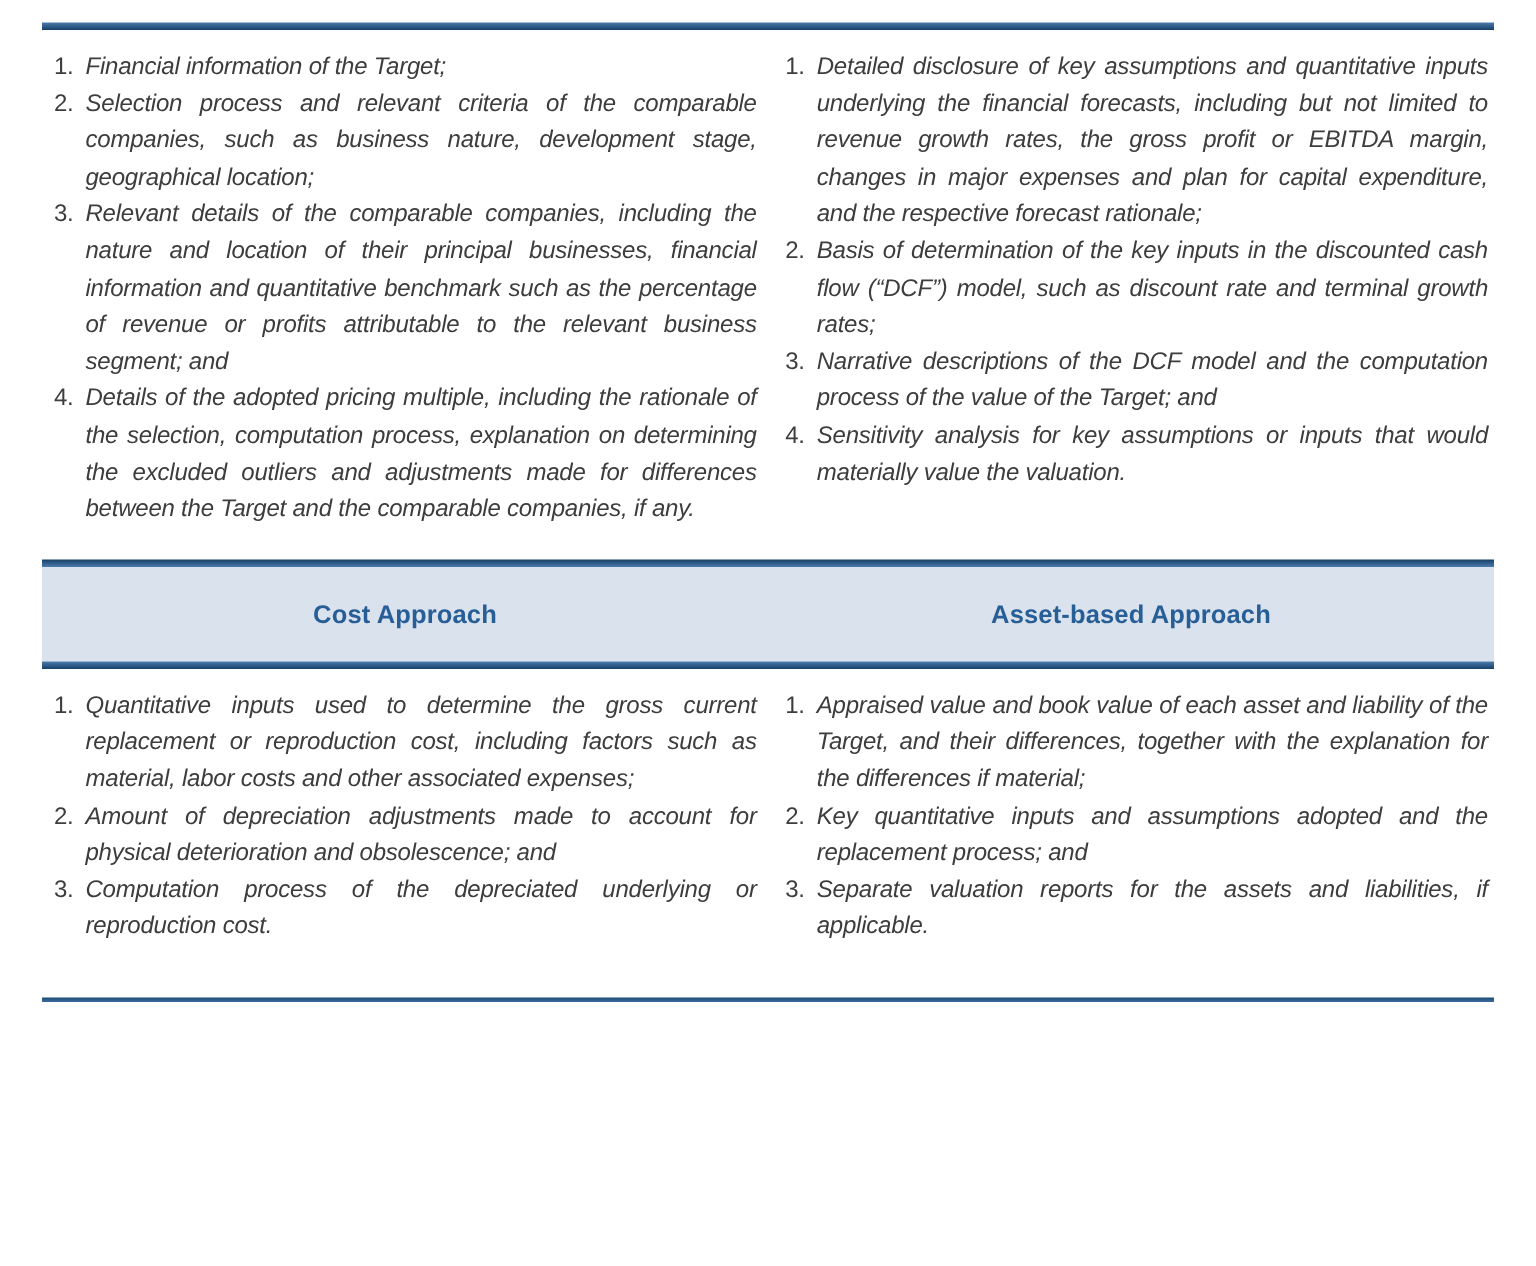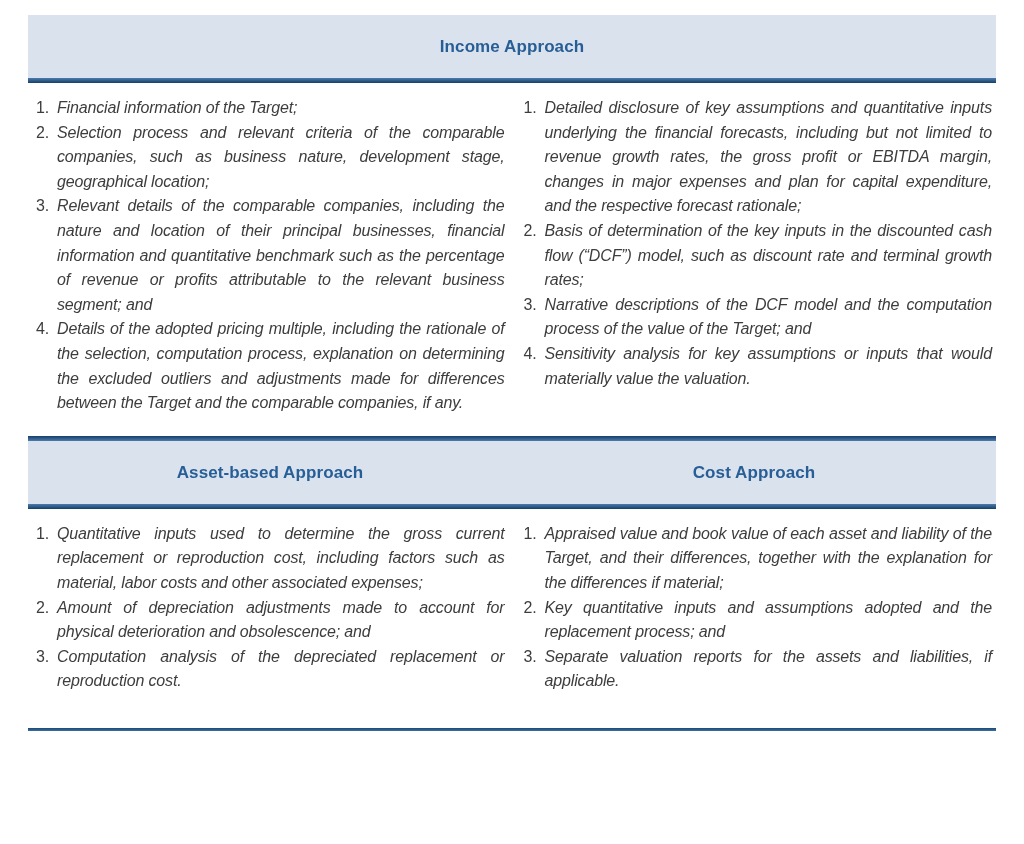--- a/index.html
+++ b/index.html
@@ -58,21 +58,20 @@
     font-style: italic;
   }
 </style>
 </head>
 <body>
 
 <div class="page">
   <div class="vtable">
 
     <div class="header-row">
-      <div class="header-cell">Income Approach</div>
     </div>
     <div class="rule rule-down"></div>
 
     <div class="body-row">
       <div class="cell">
         <div class="list">
             <div class="item">
               <span class="num">1.</span>
               <span class="txt">Financial information of the Target;</span>
             </div>
@@ -107,39 +106,39 @@
             <div class="item">
               <span class="num">4.</span>
               <span class="txt">Sensitivity analysis for key assumptions or inputs that would materially value the valuation.</span>
             </div>
           </div>
       </div>
     </div>
 
     <div class="rule rule-up"></div>
     <div class="header-row">
+      <div class="header-cell">Cost Approach</div>
       <div class="header-cell">Asset-based Approach</div>
-      <div class="header-cell">Cost Approach</div>
     </div>
     <div class="rule rule-down"></div>
 
     <div class="body-row">
       <div class="cell">
         <div class="list">
             <div class="item">
               <span class="num">1.</span>
               <span class="txt">Quantitative inputs used to determine the gross current replacement or reproduction cost, including factors such as material, labor costs and other associated expenses;</span>
             </div>
             <div class="item">
               <span class="num">2.</span>
               <span class="txt">Amount of depreciation adjustments made to account for physical deterioration and obsolescence; and</span>
             </div>
             <div class="item">
               <span class="num">3.</span>
-              <span class="txt">Computation analysis of the depreciated replacement or reproduction cost.</span>
+              <span class="txt">Computation process of the depreciated underlying or reproduction cost.</span>
             </div>
           </div>
       </div>
       <div class="cell">
         <div class="list">
             <div class="item">
               <span class="num">1.</span>
               <span class="txt">Appraised value and book value of each asset and liability of the Target, and their differences, together with the explanation for the differences if material;</span>
             </div>
             <div class="item">

